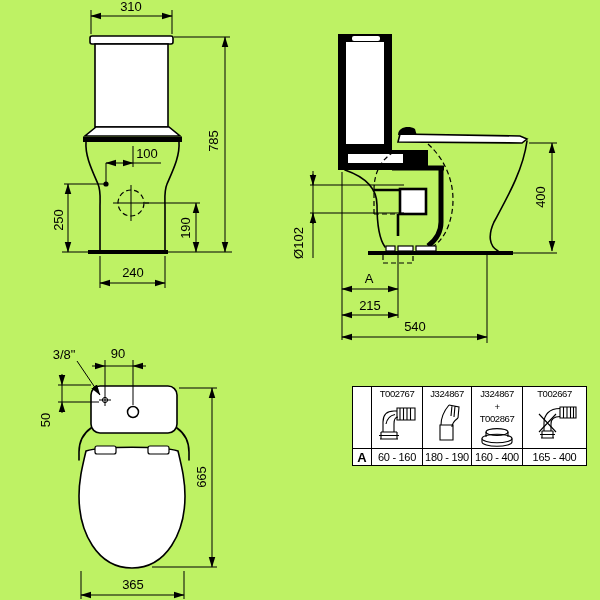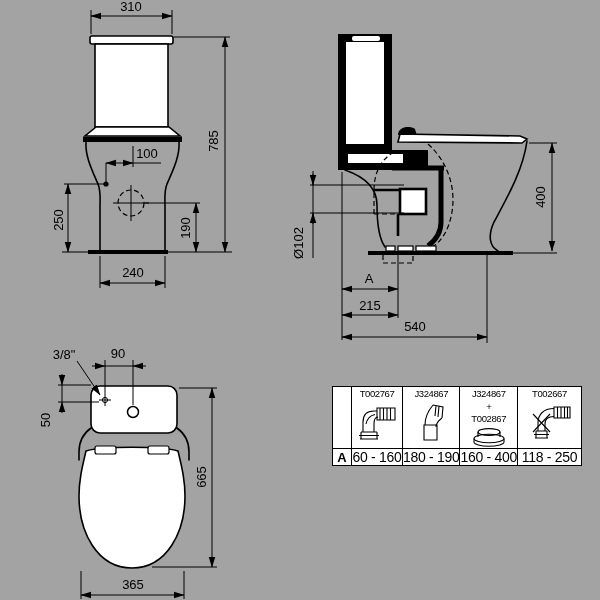--- a/index.html
+++ b/index.html
@@ -1,32 +1,32 @@
 <!DOCTYPE html>
 <html><head>
 <meta charset="utf-8">
 <style>
   html,body{margin:0;padding:0;background:#fff;}
-  .canvas{position:relative;width:600px;height:600px;background:#a3a3a3;overflow:hidden;
+  .canvas{position:relative;width:600px;height:600px;background:#bef264;overflow:hidden;
           font-family:"Liberation Sans",sans-serif;}
   svg text{user-select:none;}
   .ln{fill:none;stroke:#000;stroke-width:1.6;stroke-linecap:round;stroke-linejoin:round;}
   .lnthin{fill:none;stroke:#000;stroke-width:1.1;}
   .fillb{fill:#000;stroke:none;}
   .fillw{fill:#fff;stroke:#000;stroke-width:1.6;}
   .hvy{fill:none;stroke:#000;stroke-width:5;stroke-linecap:butt;}
   .hvy3{fill:none;stroke:#000;stroke-width:2.6;stroke-linecap:butt;}
   .dim{fill:none;stroke:#000;stroke-width:1;}
   .dash{fill:none;stroke:#000;stroke-width:1.2;stroke-dasharray:5 3;}
   .dimtxt{font:13px "Liberation Sans",sans-serif;fill:#000;text-anchor:middle;}
-  .acc-table{position:absolute;left:332px;top:386px;border-collapse:collapse;background:#fff;}
+  .acc-table{position:absolute;left:352px;top:386px;border-collapse:collapse;background:#fff;}
   .acc-table td{border:1.5px solid #000;padding:0;text-align:center;vertical-align:top;}
   .acc-table td.acol{width:18px;font-weight:bold;font-size:13px;vertical-align:middle;text-align:center;}
   .acc-table td.hdr{height:61px;}
-  .acc-table td.rng{height:16px;vertical-align:middle;font-size:14px;white-space:nowrap;letter-spacing:-0.3px;margin-top:30px;}
+  .acc-table td.rng{height:16px;vertical-align:middle;font-size:11px;white-space:nowrap;letter-spacing:-0.3px;margin-top:30px;}
   .pn{font-size:9.5px;line-height:1.12;letter-spacing:-0.4px;padding-top:2px;white-space:nowrap;}
   .fit{display:block;margin:1px auto 0 auto;}
 </style>
 </head>
 <body>
 
 <div class="canvas">
 
 <svg width="600" height="600" viewBox="0 0 600 600">
   <defs>
@@ -261,18 +261,18 @@
         <path class="lnthin" d="M9,13 L26,31 M26,13 L9,31"></path>
         <path class="lnthin" d="M12,30 H23 M10,33.5 H25 M11,37 H24 M12,30 V37 M23,30 V37"></path>
       </svg>
     </td>
   </tr>
   <tr>
     <td class="acol">A</td>
     <td class="rng">60 - 160</td>
     <td class="rng">180 - 190</td>
     <td class="rng">160 - 400</td>
-    <td class="rng">118 - 250</td>
+    <td class="rng">165 - 400</td>
   </tr>
 </tbody>
     </table>
 
 </div>
 
 </body></html>

